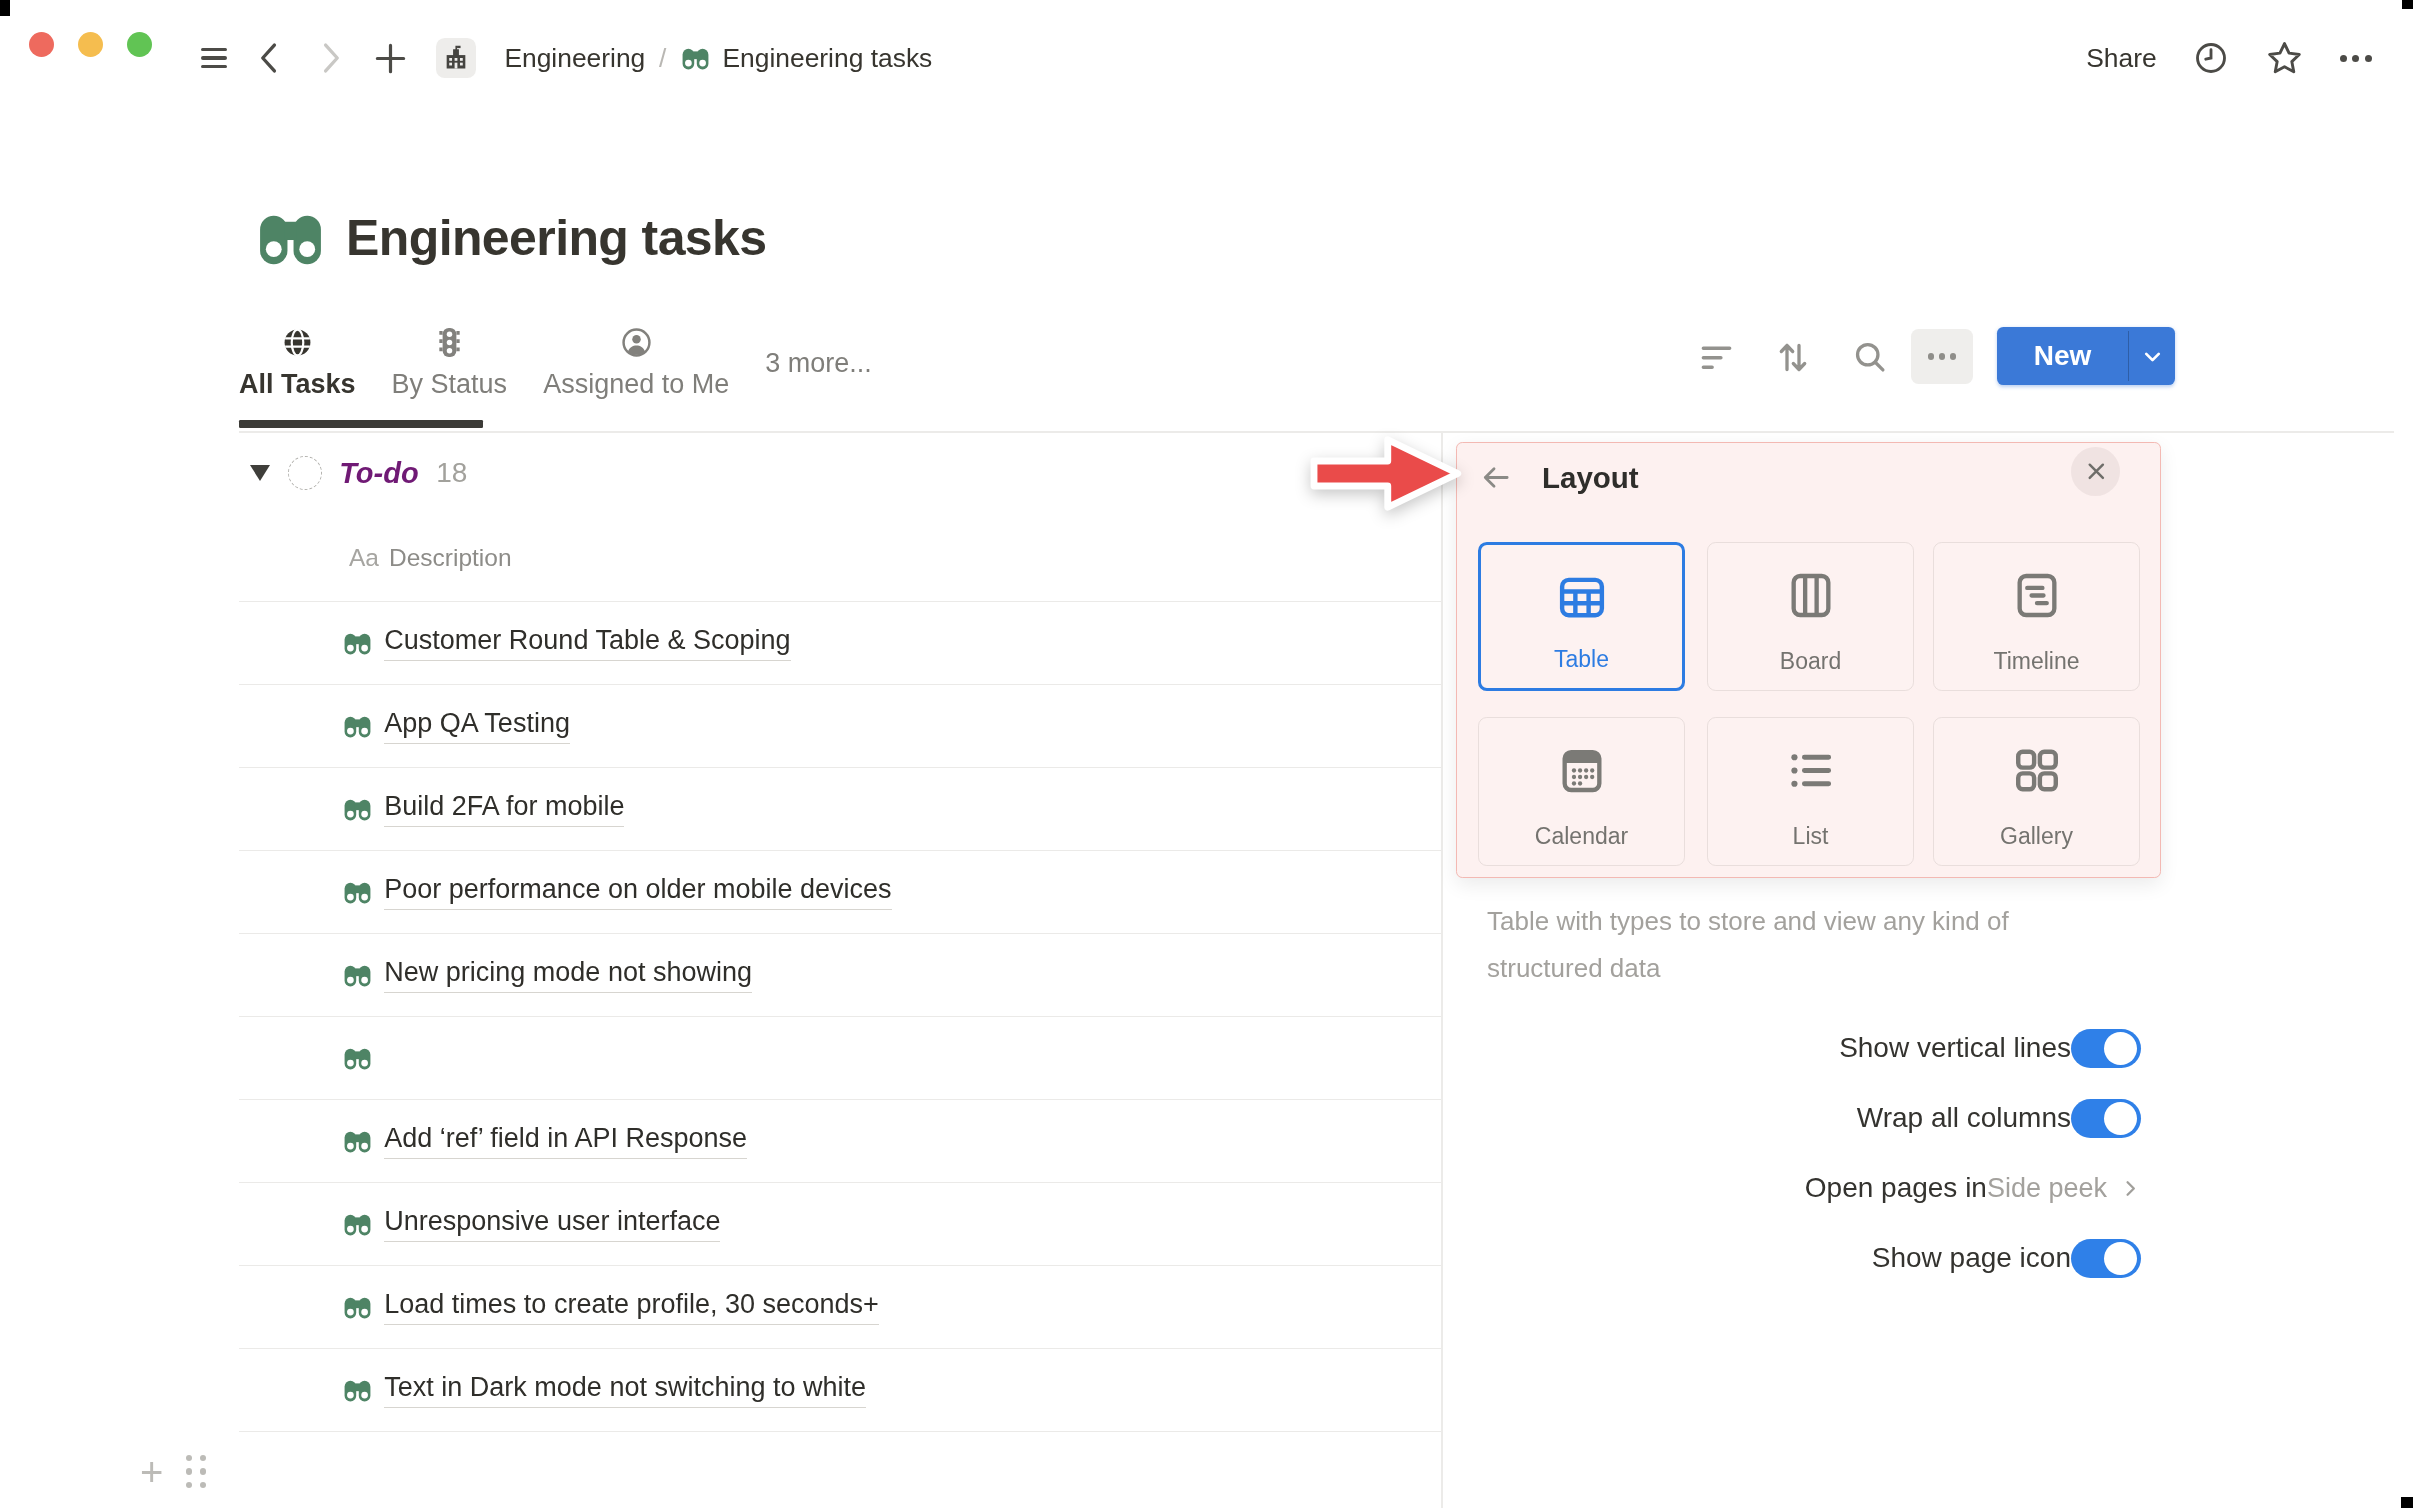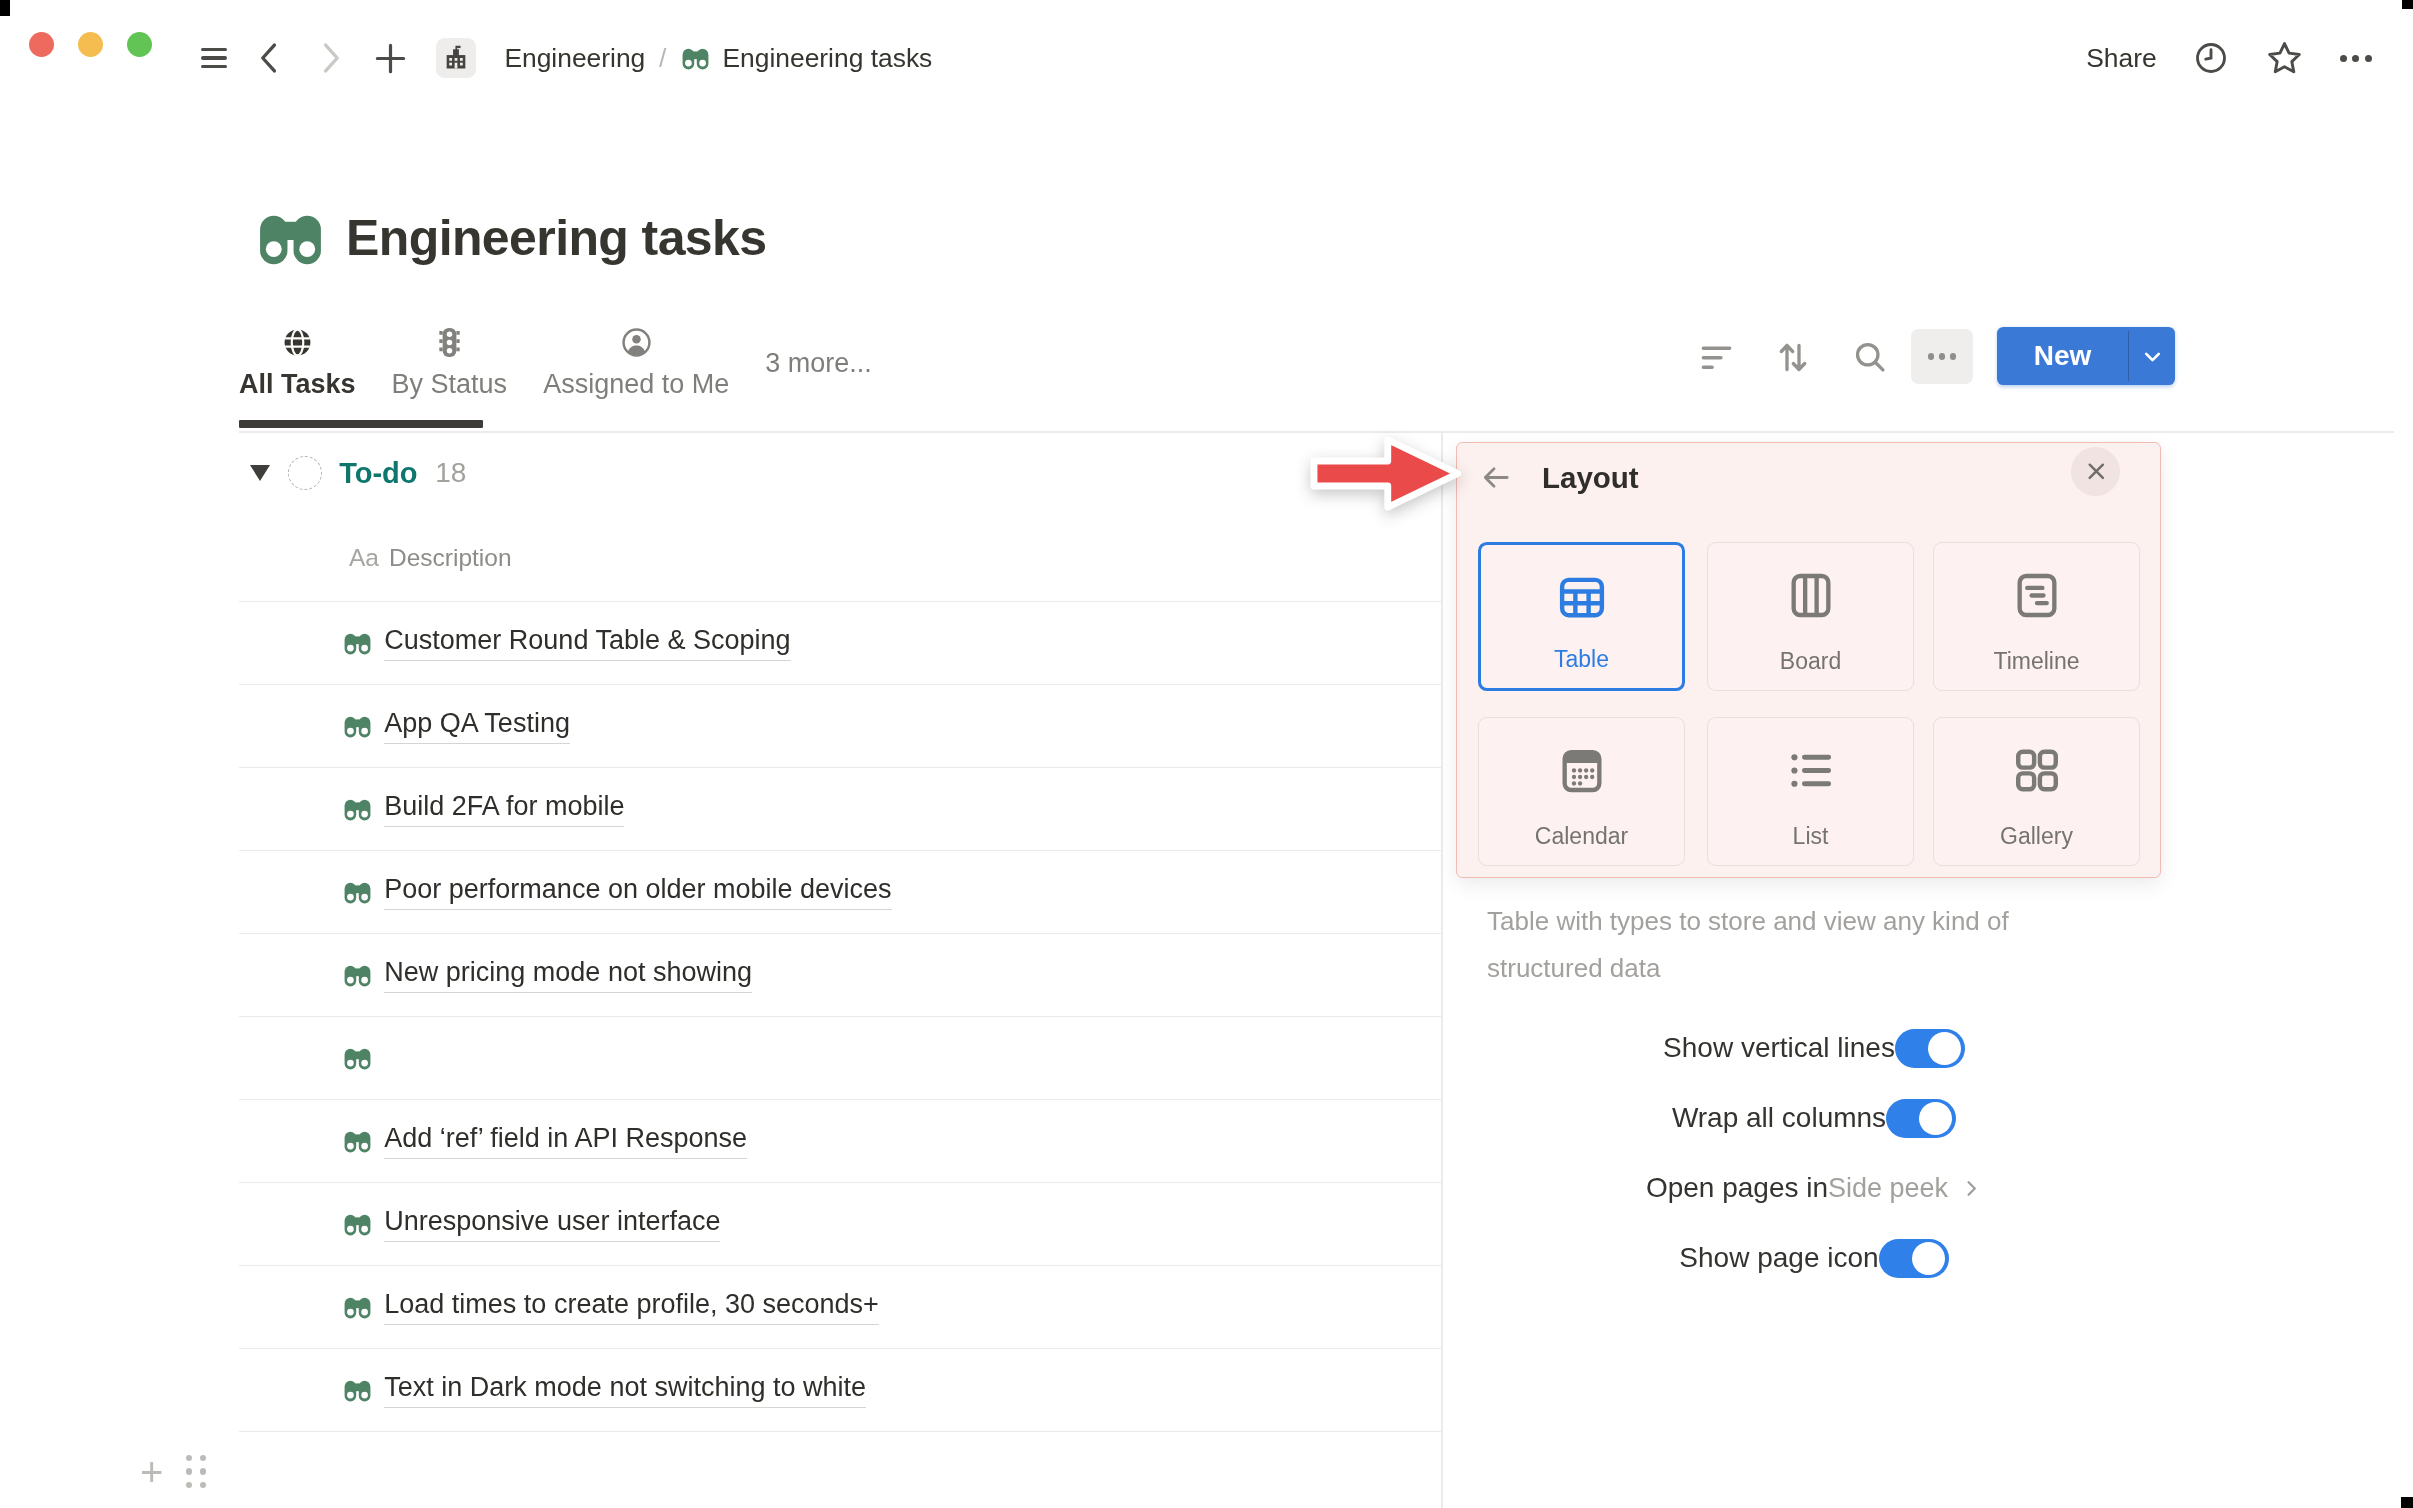--- a/index.html
+++ b/index.html
@@ -36,21 +36,21 @@
   .more-chip i { width:6.3px; height:6.3px; border-radius:50%; background:#8f8e8a; margin:0 2.5px; }
   .new-btn { left:1997px; top:327px; width:178px; height:58px; background:#3b79d7; border-radius:6.3px; display:flex; color:#fff; box-shadow:0 1.3px 3.8px rgba(59,121,215,.35); }
   .new-main { width:131px; display:flex; align-items:center; justify-content:center; font-size:28px; font-weight:700; }
   .new-div { width:1.3px; background:rgba(0,0,0,.22); margin:3.8px 0; }
   .new-caret { flex:1; display:flex; align-items:center; justify-content:center; }
 
   
   .group-row { left:250px; top:448px; height:50px; display:flex; align-items:center; gap:17.6px; }
   .tri-down { width:0; height:0; border-left:10.7px solid transparent; border-right:10.7px solid transparent; border-top:16.3px solid #3f3e3a; }
   .dash-circle { width:34px; height:34px; border:1.9px dashed #b3b2ae; border-radius:50%; }
-  .group-name { font-size:29px; font-weight:700; color:#0f766e; }
+  .group-name { font-size:29px; font-weight:700; color:#701a75;font-style:italic; }
   .group-count { font-size:28px; color:#a2a19c; }
   .col-header { left:349px; top:541px; height:34px; display:flex; align-items:center; gap:10px; font-size:24.5px; }
   .col-aa { color:#a6a5a1; } .col-name { color:#8d8c88; }
 
   
   .tasks { left:239px; top:601px; width:1202px; border-top:1.3px solid #ebeae8; }
   .task-row { height:83px; display:flex; align-items:center; padding-left:103px; gap:11.3px; border-bottom:1.3px solid #ebeae8; background:#fff; }
   .task-title { font-size:27px; font-weight:500; color:#2f2e2a; border-bottom:1.9px solid #d7d5d0; padding-bottom:3.1px; white-space:nowrap; }
   .v-divider { left:1441px; top:432px; width:1.9px; height:1076px; background:#ecebe9; }
   .add-row { left:140px; top:1449px; display:flex; align-items:center; gap:22.6px; height:45px; }
@@ -63,21 +63,21 @@
   .panel-header { left:1478px; top:451px; width:660px; height:44px; display:flex; align-items:flex-end; }
   .panel-title { font-size:29.5px; font-weight:700; color:#2f2e2b; margin-left:29px; }
   .close-btn { position:absolute; right:17.6px; top:-3.8px; width:49px; height:49px; border-radius:50%; background:rgba(95,60,60,.08); display:flex; align-items:center; justify-content:center; }
   .card { position:absolute; width:207px; height:149px; background:#fdf2f1; border:1.9px solid #e9dedc; border-radius:8.8px; display:flex; flex-direction:column; align-items:center; justify-content:flex-end; padding-bottom:15px; }
   .card .ic { position:absolute; top:26.4px; left:50%; transform:translateX(-50%); }
   .card .lbl { font-size:23px; color:#74736f;margin-top:20px; }
   .card.selected { border:3.1px solid #2d7ce2; }
   .card.selected .lbl { color:#2d7ce2; }
   .panel-desc { left:1487px; top:898px; width:666px; font-size:26px; line-height:47px; color:#a3a19d; }
   .settings { left:1487px; top:1013px; width:654px; }
-  .setting-row { height:70px; display:flex; align-items:center; justify-content:center; }
+  .setting-row { height:70px; display:flex; align-items:center; justify-content:flex-end; }
   .setting-label { font-size:28px; color:#34332f; }
   .toggle { width:70px; height:39px; border-radius:20px; background:#2f80e8; position:relative; }
   .toggle .knob { position:absolute; right:3.8px; top:3.1px; width:33px; height:33px; border-radius:50%; background:#fff; }
   .link-value { display:flex; align-items:center; gap:12.6px; font-size:27px; color:#a3a19d; }
 
   .arrow-wrap { left:1305px; top:431px; width:163px; height:85px; filter:drop-shadow(0 5px 7.5px rgba(0,0,0,.22)); }
 
   .corner { background:#000; }
 </style>
 </head>

